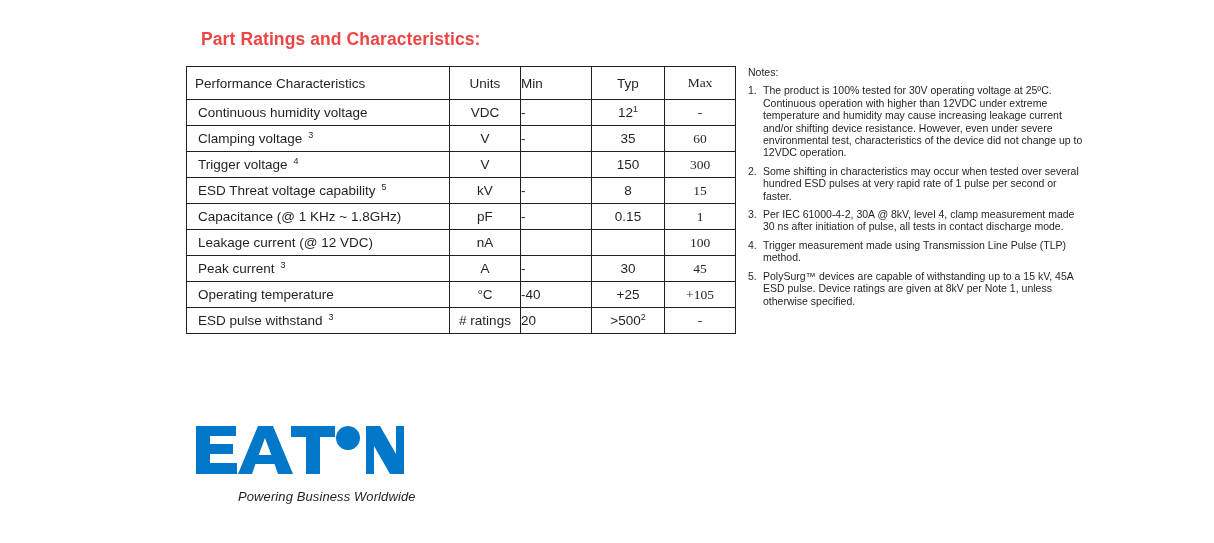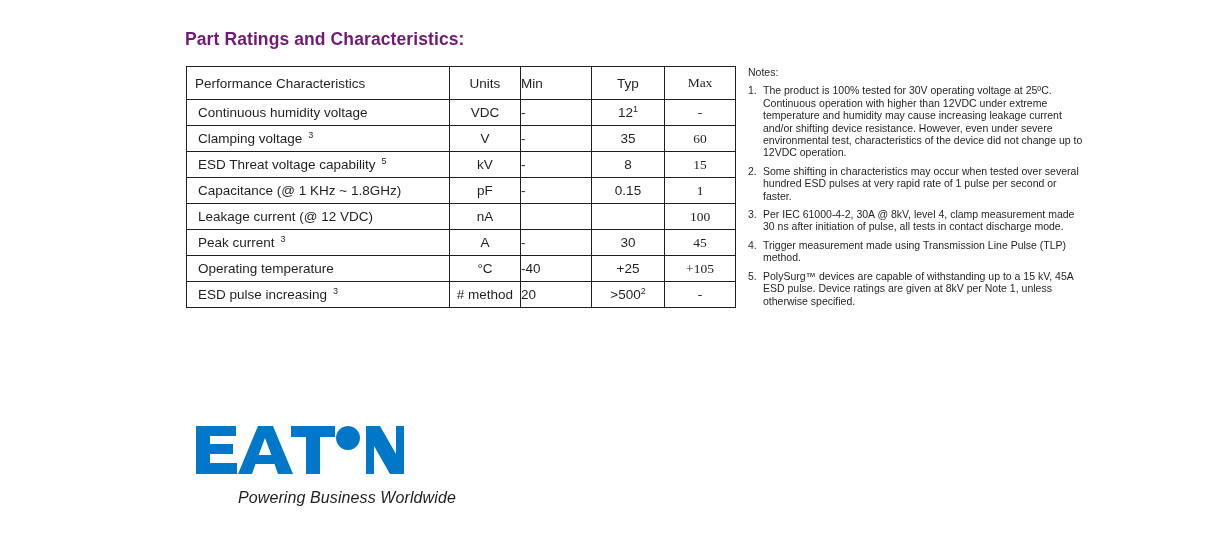--- a/index.html
+++ b/index.html
@@ -15,26 +15,26 @@
     position: relative;
     overflow: hidden;
   }
   .page {
     position: relative;
     width: 1214px;
     height: 543px;
   }
   .section-title {
     position: absolute;
-    left: 185px;
+    left: 201px;
     top: 29px;
     font-size: 17.5px;
     font-weight: bold;
     letter-spacing: 0.1px;
-    color: #701a75;
+    color: #ef4444;
   }
   
   .ratings-table-wrap {
     position: absolute;
     left: 186px;
     top: 66px;
     width: 536px;
   }
   table.ratings {
     border-collapse: collapse;
@@ -108,21 +108,21 @@
     top: 424px;
     width: 300px;
   }
   .eaton-logo {
     display: block;
   }
   .tagline {
     position: absolute;
     left: 238px;
     top: 489px;
-    font-size: 16px;
+    font-size: 13px;
     font-style: italic;
     color: #231f20;
     letter-spacing: 0.1px;
     font-family: "Liberation Sans", sans-serif;
   }
 </style>
 </head>
 <body>
 
 <div class="page">
@@ -149,20 +149,27 @@
         </tr>
 
         <tr class="body">
           <td class="c-label"><span>Clamping voltage</span><span class="sup-sep"></span><sup class="note">3</sup></td>
           <td class="c-units">V</td>
           <td class="c-min">-</td>
           <td class="c-typ"><span>35</span><sup class="note"></sup></td>
           <td class="c-max">60</td>
         </tr>
 
+        <tr class="body">
+          <td class="c-label"><span>Trigger voltage</span><span class="sup-sep"></span><sup class="note">4</sup></td>
+          <td class="c-units">V</td>
+          <td class="c-min"></td>
+          <td class="c-typ"><span>150</span><sup class="note"></sup></td>
+          <td class="c-max">300</td>
+        </tr>
 
         <tr class="body">
           <td class="c-label"><span>ESD Threat voltage capability</span><span class="sup-sep"></span><sup class="note">5</sup></td>
           <td class="c-units">kV</td>
           <td class="c-min">-</td>
           <td class="c-typ"><span>8</span><sup class="note"></sup></td>
           <td class="c-max">15</td>
         </tr>
 
         <tr class="body">
@@ -191,22 +198,22 @@
 
         <tr class="body">
           <td class="c-label"><span>Operating temperature</span><span class="sup-sep"></span><sup class="note"></sup></td>
           <td class="c-units">°C</td>
           <td class="c-min">-40</td>
           <td class="c-typ"><span>+25</span><sup class="note"></sup></td>
           <td class="c-max">+105</td>
         </tr>
 
         <tr class="body">
-          <td class="c-label"><span>ESD pulse increasing</span><span class="sup-sep"></span><sup class="note">3</sup></td>
-          <td class="c-units"># method</td>
+          <td class="c-label"><span>ESD pulse withstand</span><span class="sup-sep"></span><sup class="note">3</sup></td>
+          <td class="c-units"># ratings</td>
           <td class="c-min">20</td>
           <td class="c-typ"><span>&gt;500</span><sup class="note">2</sup></td>
           <td class="c-max">-</td>
         </tr>
       </tbody>
     </table>
   </div>
 
   <div class="notes">
     <div class="notes-heading">Notes:</div>

